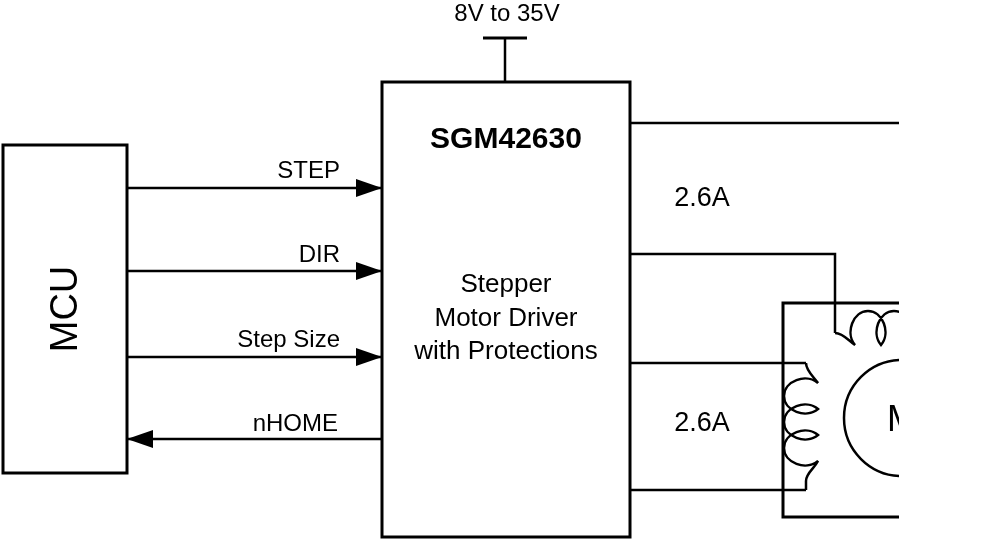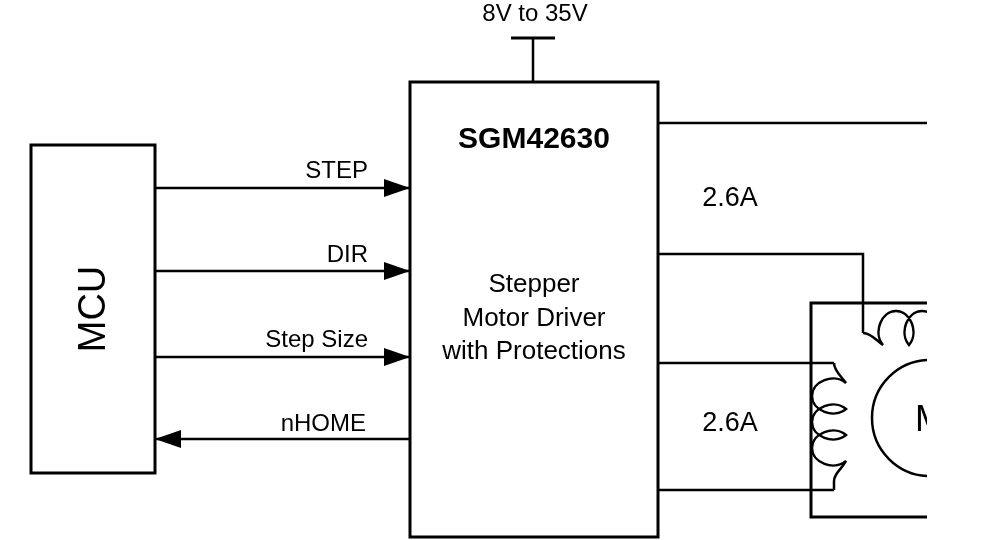--- a/index.html
+++ b/index.html
@@ -1,16 +1,16 @@
 <!DOCTYPE html>
 <html><head>
 <meta charset="utf-8">
 <style>
   html,body{margin:0;padding:0;background:#ffffff;}
-  .stage{position:relative;width:899px;height:540px;background:#ffffff;overflow:hidden;padding-left:28px;}
+  .stage{position:relative;width:899px;height:540px;background:#ffffff;overflow:hidden;}
   svg{display:block;}
   svg text{font-family:"Liberation Sans","DejaVu Sans",sans-serif;fill:#000;}
   .wire{stroke:#000;stroke-width:2.5;fill:none;}
   .thick{stroke:#000;stroke-width:3;fill:none;}
   .box{stroke:#000;stroke-width:3;fill:#ffffff;}
   .coil{stroke:#000;stroke-width:2.5;fill:none;}
   .sig-label{font-size:24px;text-anchor:end;}
   .pwr-label{font-size:24px;text-anchor:middle;}
   .cur-label{font-size:27px;text-anchor:middle;}
   .part-label{font-size:30px;font-weight:bold;text-anchor:middle;}

